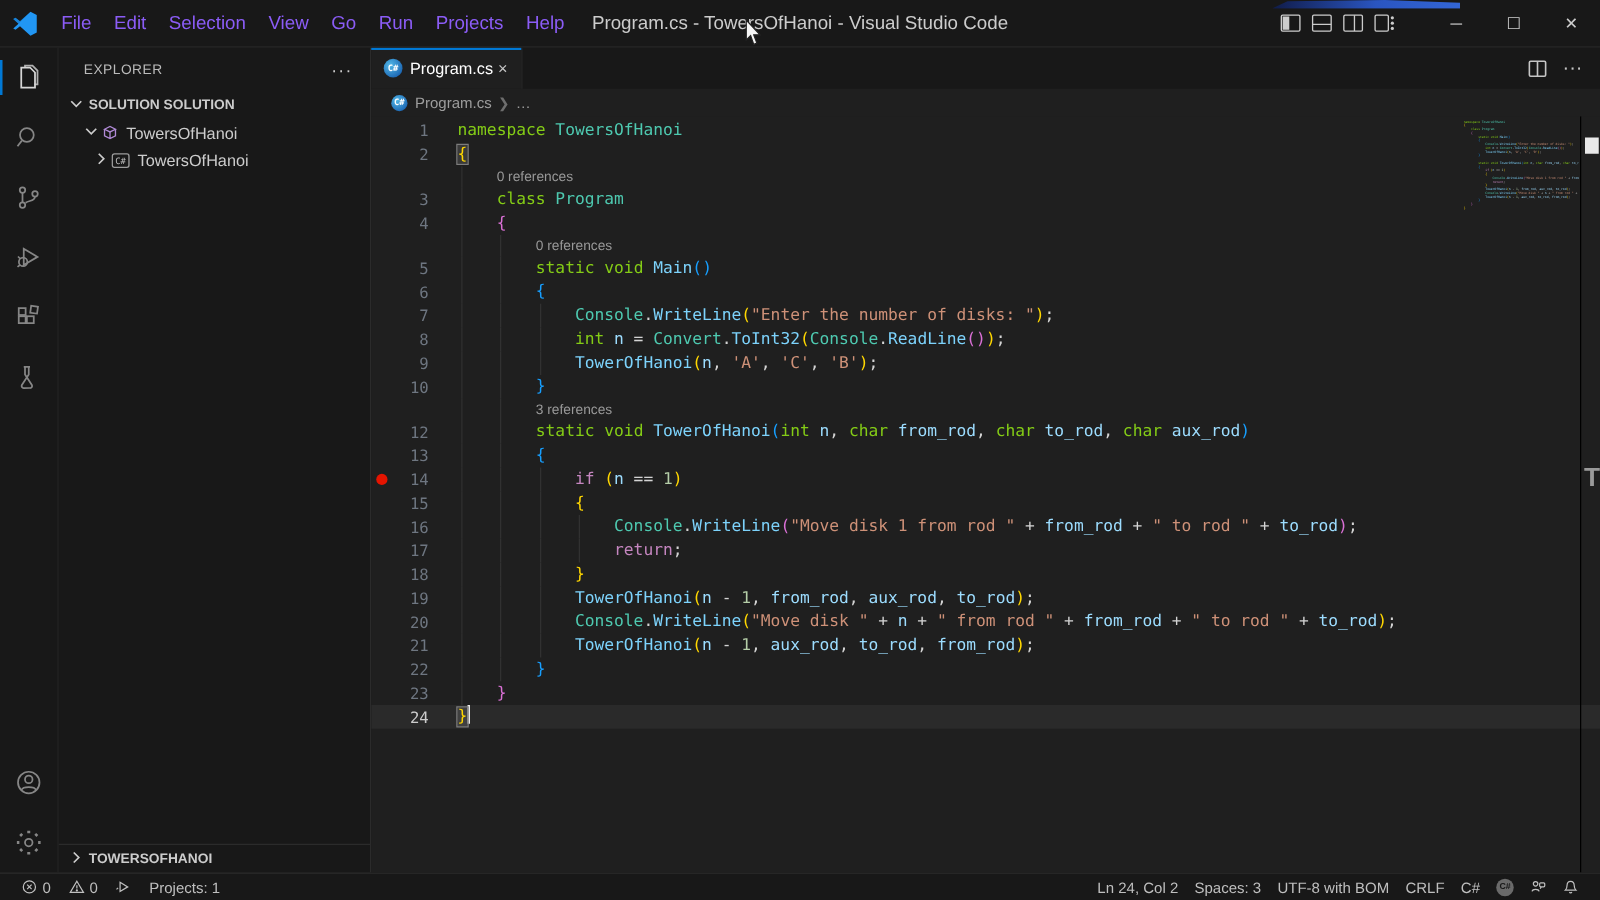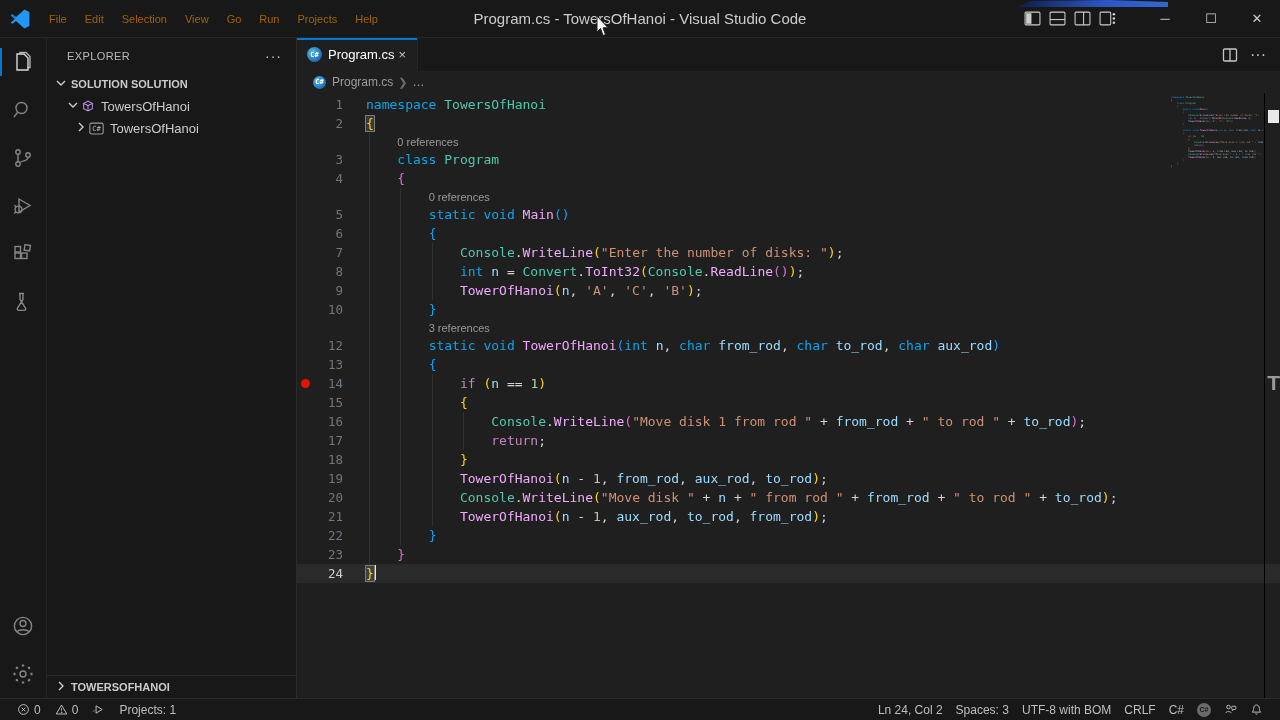--- a/index.html
+++ b/index.html
@@ -5,21 +5,21 @@
   * { margin:0; padding:0; box-sizing:border-box; }
   html,body { width:1280px; height:720px; overflow:hidden; background:#181818;
     font-family:"Liberation Sans", sans-serif; -webkit-font-smoothing:antialiased; }
   .app { position:relative; width:1280px; height:720px; display:flex; flex-direction:column; }
 
   
   .titlebar { position:relative; height:38px; background:#181818; display:flex; align-items:center;
     border-bottom:1px solid #262626; flex:0 0 38px; z-index:5;}
   .logo { width:20px; height:20px; margin:0 10px 0 10px; }
   .menus { display:flex; align-items:center; }
-  .menu-item { color:#a16207; font-size:11px; padding:4px 9px; border-radius:5px; cursor:default; }
+  .menu-item { color:#8b5cf6; font-size:15px; padding:4px 9px; border-radius:5px; cursor:default; }
   .win-title { position:absolute; left:0; right:0; text-align:center; color:#cccccc; font-size:15px; pointer-events:none; }
   .tb-right { margin-left:auto; display:flex; align-items:center; height:100%; }
   .layout-icons { display:flex; align-items:center; gap:8px; margin-right:26px; }
   .layout-icons svg { width:17px; height:17px; }
   .winctl { display:flex; height:100%; }
   .winctl .wbtn { width:46px; height:100%; display:flex; align-items:center; justify-content:center; color:#cccccc; font-size:13px; }
   .blue-sliver { position:absolute; left:1018px; top:0; width:150px; height:7px;
     background:linear-gradient(90deg,#101c4a,#2a55c0 55%,#3366d6);
     clip-path:polygon(0 95%,8% 15%,60% 0,100% 30%,100% 100%,0 100%); }
 
@@ -74,21 +74,21 @@
   .row .glyph { width:17px; flex:0 0 17px; display:flex; align-items:center; justify-content:center; }
   .row .lnum { width:29px; flex:0 0 29px; text-align:right; color:#6e7681; font-size:12.5px; }
   .row .lpad { width:23px; flex:0 0 23px; }
   .row .content { position:relative; height:19px; line-height:19px; flex:1; }
   .row.lens .content { height:17px; line-height:17px; }
   .row.current { background:rgba(234,234,234,0.055); }
   .row.current .lnum { color:#cccccc; }
   .bp { width:9px; height:9px; border-radius:50%; background:#e51400; }
   .lens-text { color:#999999; font-family:"Liberation Sans",sans-serif; font-size:11px; }
   .guide { position:absolute; top:0; bottom:0; width:1px; background:#313131; }
-  .tk-k{color:#0ea5e9}.tk-c{color:#c586c0}.tk-t{color:#4ec9b0}.tk-m{color:#f0abfc}
+  .tk-k{color:#84cc16}.tk-c{color:#c586c0}.tk-t{color:#4ec9b0}.tk-m{color:#7dd3fc}
   .tk-v{color:#9cdcfe}.tk-s{color:#ce9178}.tk-n{color:#b5cea8}.tk-p{color:#d4d4d4}
   .tk-b1{color:#ffd700}.tk-b2{color:#da70d6}.tk-b3{color:#179fff}
   .match { outline:1px solid #7c7c7c; background:rgba(106,106,106,0.35); }
   .caret { display:inline-block; width:1.5px; height:15px; background:#e8e8e8; vertical-align:-2px; margin-left:0.5px; }
 
   
   .minimap { position:absolute; top:3px; right:17px; width:92px; height:110px; overflow:hidden; opacity:.95; }
   .mm-line { height:3px; line-height:3px; white-space:pre; font-family:"DejaVu Sans Mono",monospace; font-size:2.4px; letter-spacing:0; }
 
   

